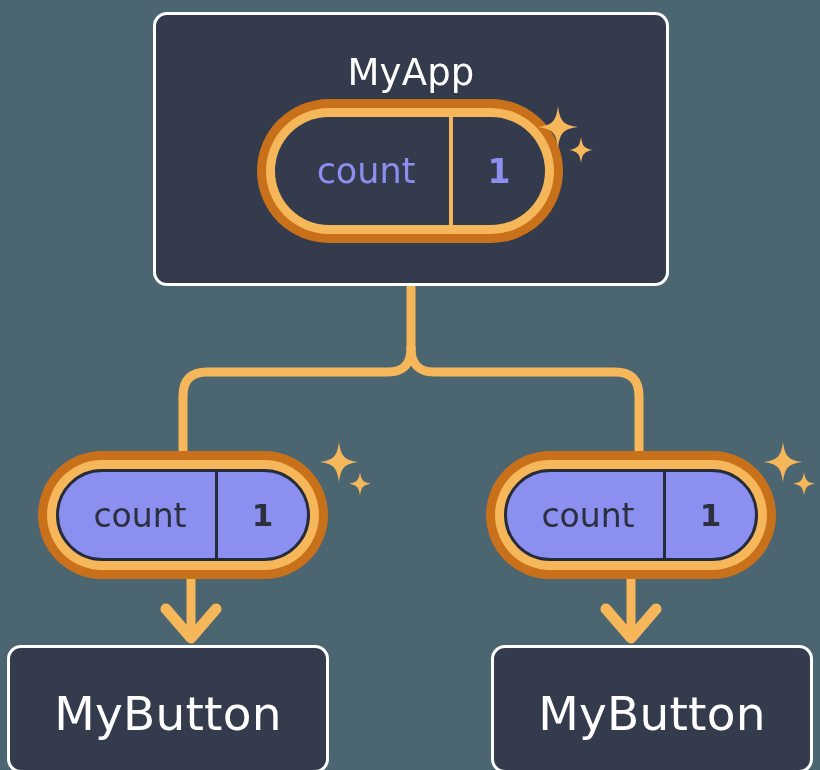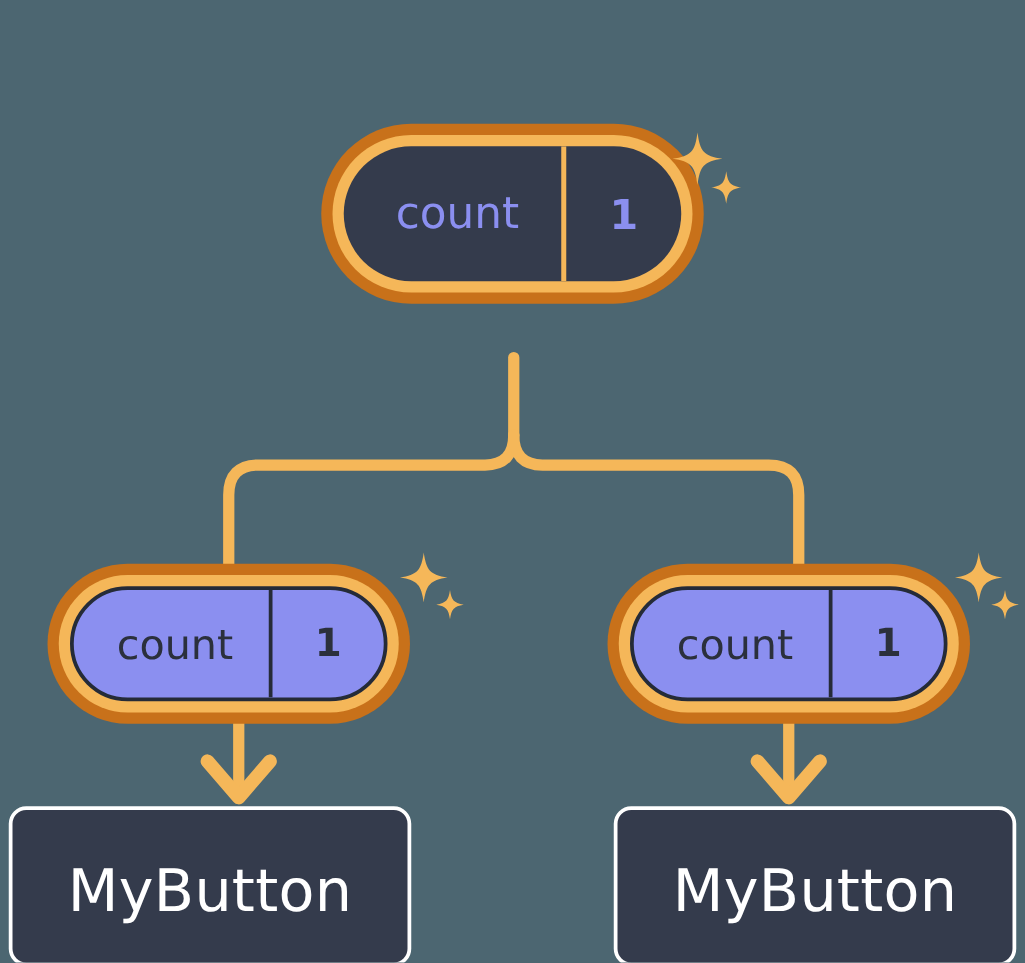--- a/index.html
+++ b/index.html
@@ -181,20 +181,23 @@
       <path d="M191 574 L191 637" fill="none" stroke="#f5b759" stroke-width="9" stroke-linecap="butt"></path>
       <path d="M166 609 L191 638 L216 609" fill="none" stroke="#f5b759" stroke-width="11" stroke-linecap="round" stroke-linejoin="round"></path>
     </g>
 
     <g>
       <path d="M631 574 L631 637" fill="none" stroke="#f5b759" stroke-width="9" stroke-linecap="butt"></path>
       <path d="M606 609 L631 638 L656 609" fill="none" stroke="#f5b759" stroke-width="11" stroke-linecap="round" stroke-linejoin="round"></path>
     </g>
   </svg>
 
+  <div class="card" id="card-myapp">
+    <div class="card-title">MyApp</div>
+  </div>
 
   <div class="pill" id="pill-myapp">
     <div class="pill-inner">
       <div class="pill-key">count</div>
       <div class="pill-val">1</div>
     </div>
   </div>
 
   <div class="sparkle-group" id="sparkle-myapp">
     <svg width="58" height="62" viewBox="0 0 58 62">

